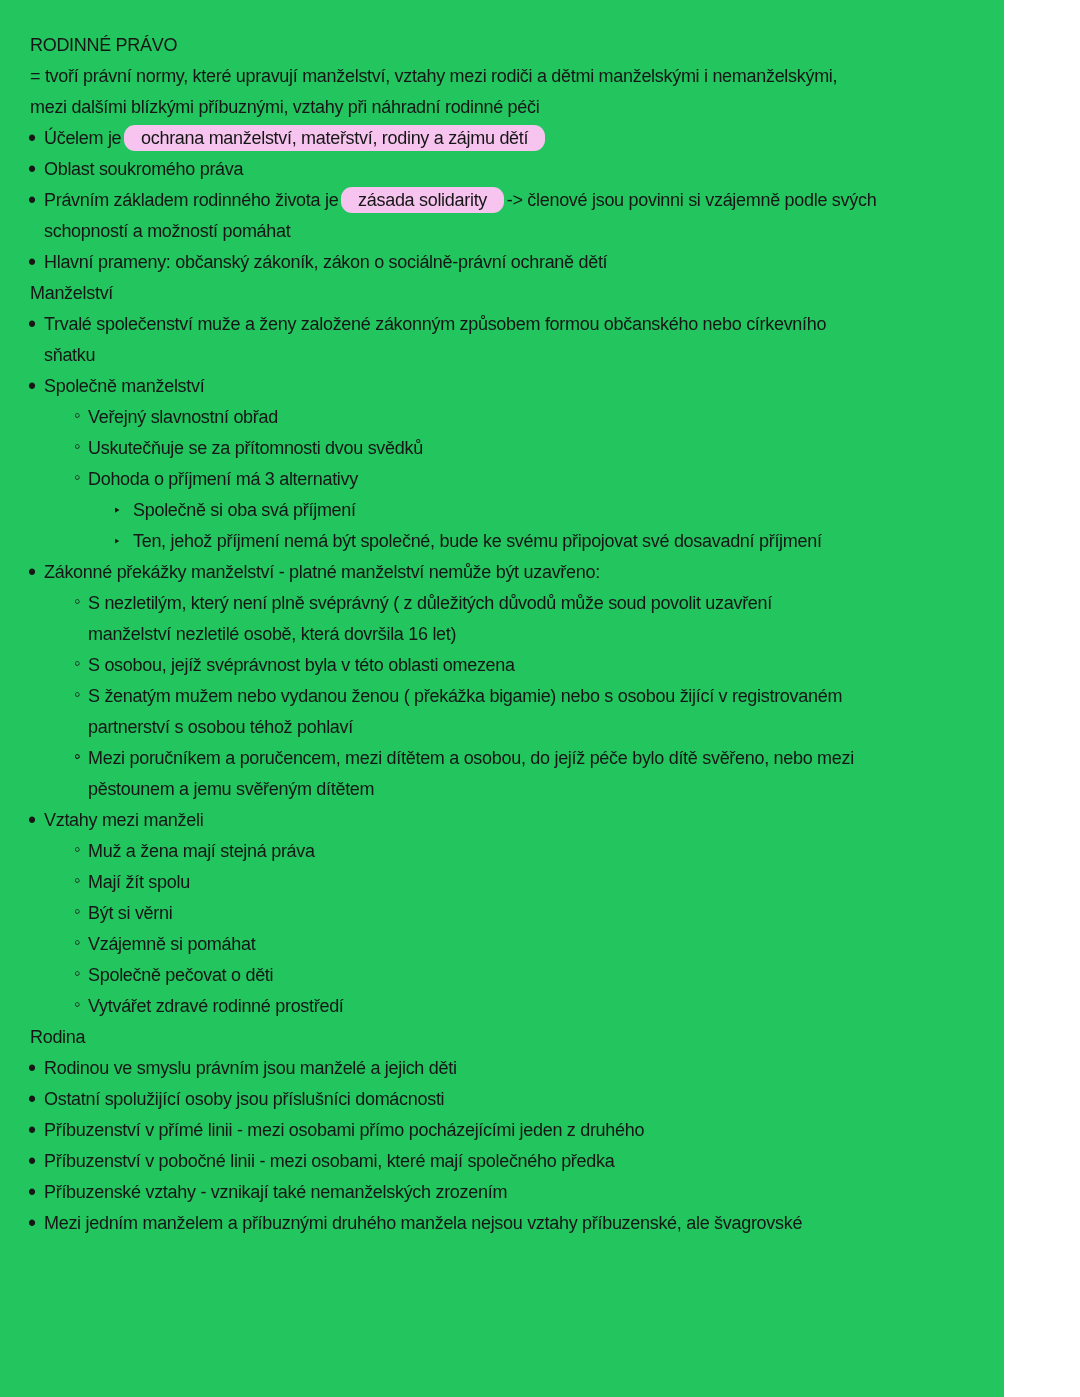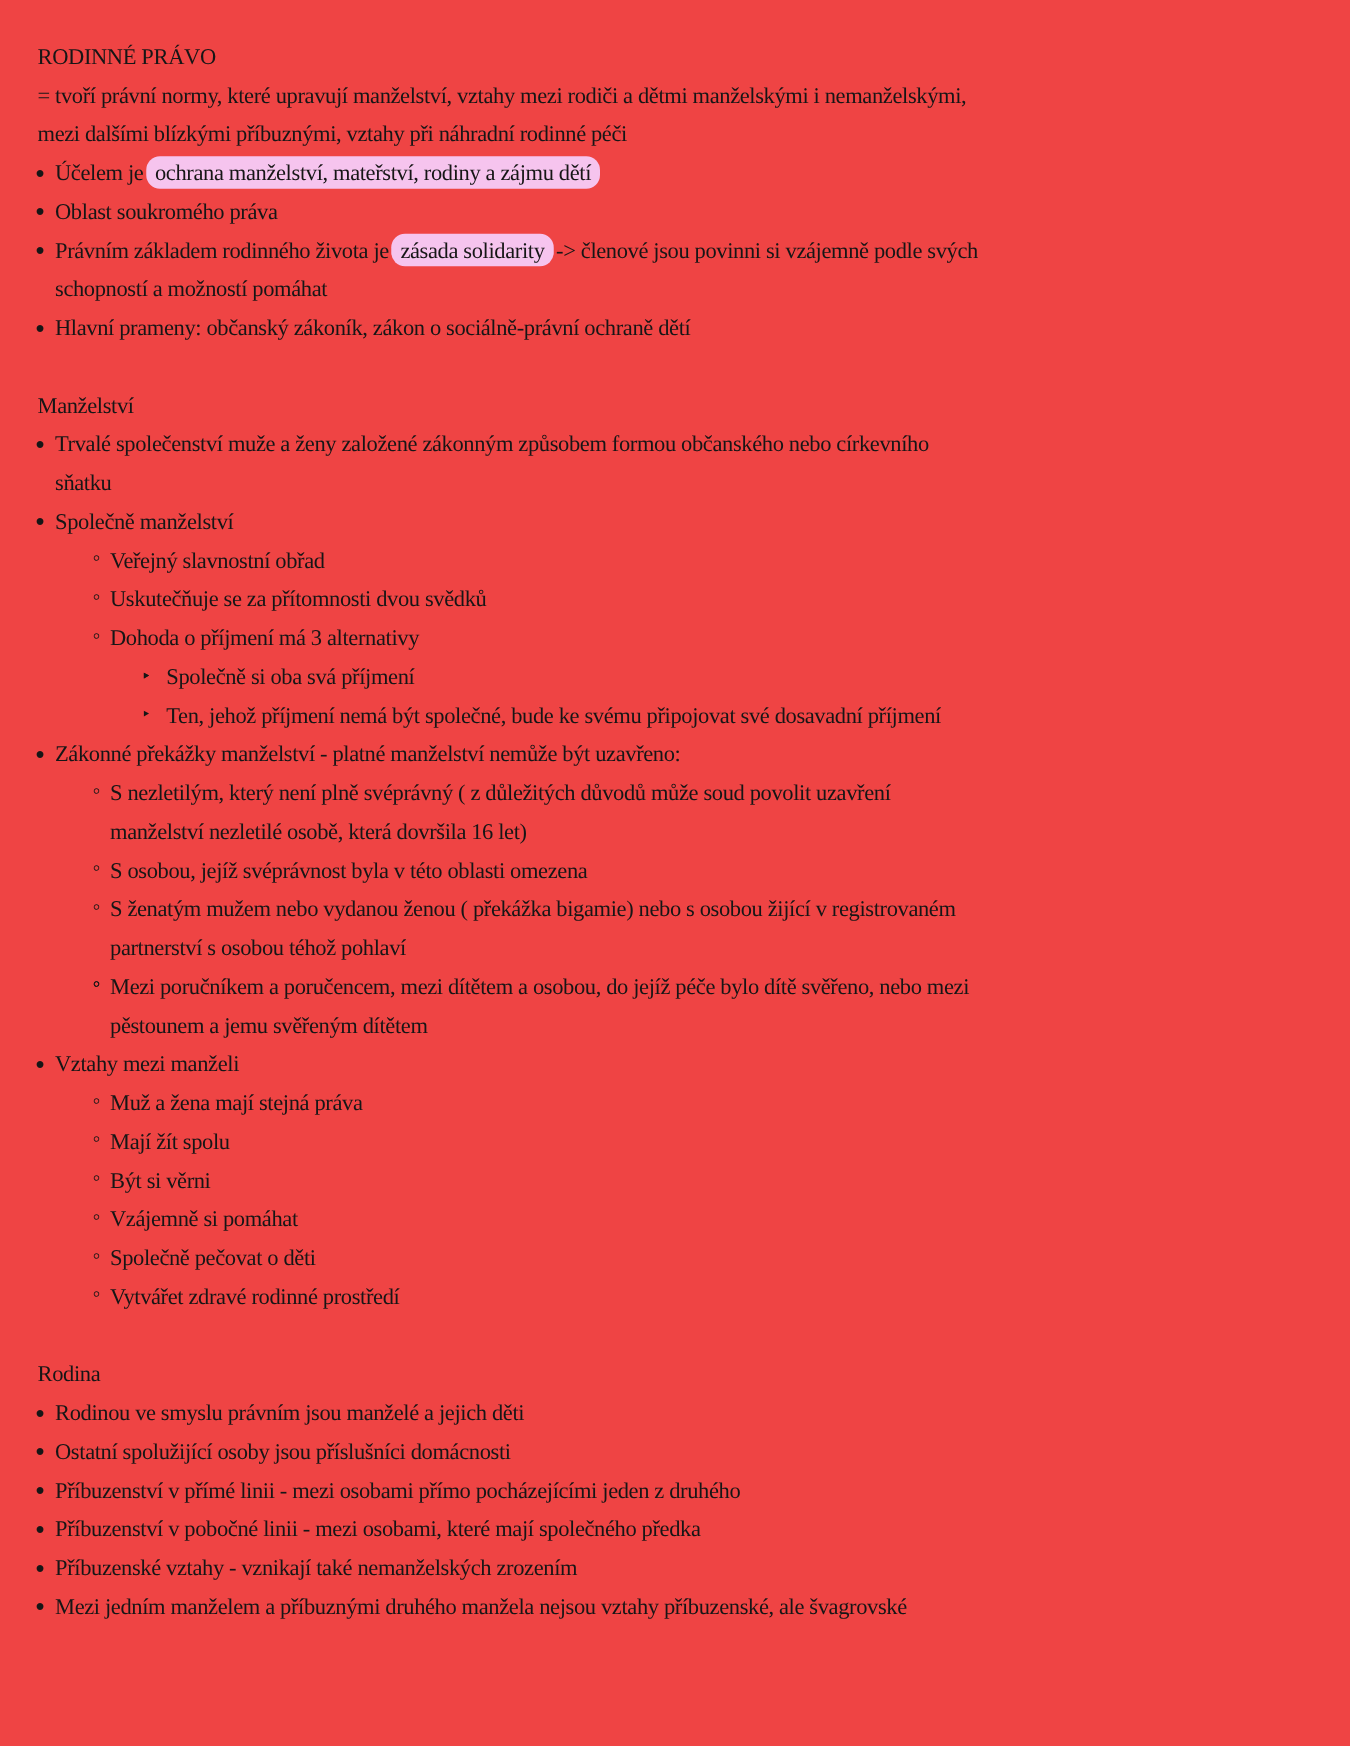--- a/index.html
+++ b/index.html
@@ -2,54 +2,54 @@
 <html lang="cs"><head>
 <meta charset="utf-8">
 <style>
   html, body {
     margin: 0;
     padding: 0;
     background: #ffffff;
   }
   .page {
     position: relative;
-    width: 1080px;
+    width: 1004px;
     height: 1397px;
-    background: #ef4444;
+    background: #22c55e;
     overflow: hidden;
     box-sizing: border-box;
     padding: 30px 26px 0 30px;
-    font-family: Liberation Serif, serif;
+    font-family: Liberation Sans, sans-serif;
     font-size: 18px;
     line-height: 31px;
     letter-spacing: -0.3px;
     color: #161616;
   }
   .block { position: relative; }
   .block .content { white-space: pre-wrap; }
   .title { }
-  .heading.gap-before { margin-top: 31px; }
+  .heading.gap-before { }
   .bullet { box-sizing: border-box; }
   .bullet.lvl1 { padding-left: 14px; }
   .bullet.lvl2 { padding-left: 58px; }
   .bullet.lvl3 { padding-left: 103px; }
   .marker {
     position: absolute;
     top: 0;
     line-height: 31px;
     color: #161616;
     letter-spacing: 0;
   }
   .lvl1 .marker { left: -2px; font-size: 23px; }
   .lvl2 .marker { left: 44px; font-size: 18px; top: -2px; }
   .lvl3 .marker { left: 84px; font-size: 16px; }
   .hl {
     background: #f6c4ee;
     border-radius: 11px;
-    padding: 3px 7px;
+    padding: 3px 17px;
     margin: 0 -2px;
     box-decoration-break: clone;
     -webkit-box-decoration-break: clone;
   }
 </style>
 </head>
 <body>
 
 <main class="page">
     <div class="block title"><span class="content"><span>RODINNÉ PRÁVO</span></span></div>

